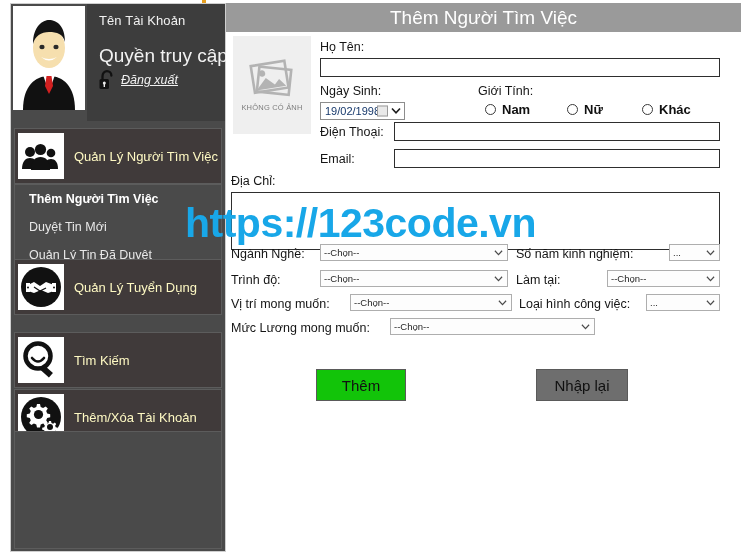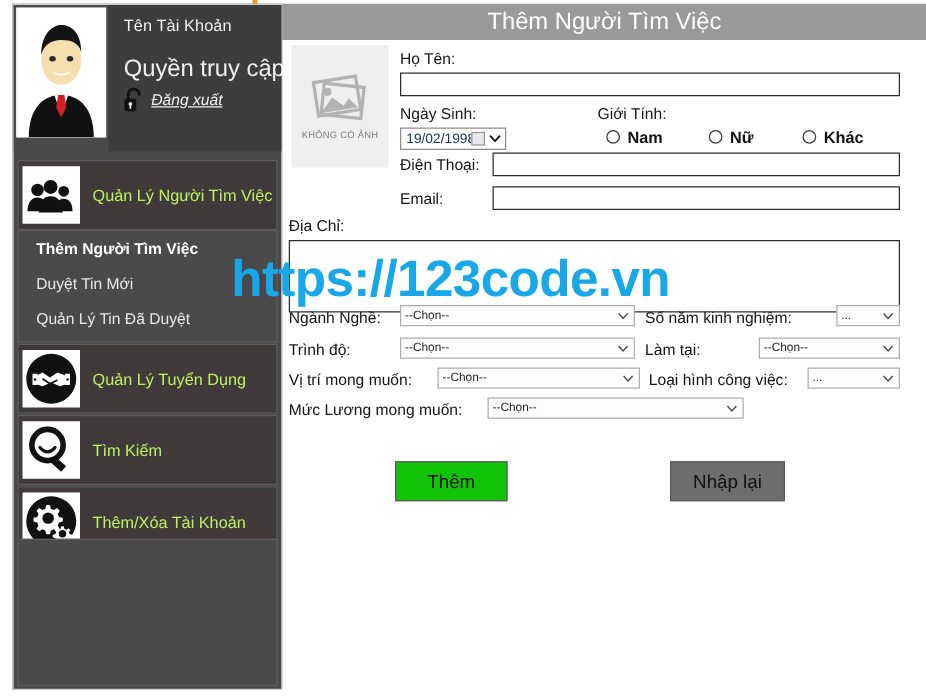--- a/index.html
+++ b/index.html
@@ -51,21 +51,21 @@
     position: absolute; left: 3px; width: 208px; height: 56px;
     background: #403a3a; border: 1px solid #5c5c5c;
     display: flex; align-items: center;
   }
   .nav-main .ico-tile {
     width: 46px; height: 46px; margin-left: 3px;
     background: #fff; display: flex; align-items: center; justify-content: center;
     flex: 0 0 auto;
   }
   .nav-main .nav-label {
-    margin-left: 10px; color: #bef264; font-size: 13px; white-space: nowrap;
+    margin-left: 10px; color: #fef9c3; font-size: 13px; white-space: nowrap;
   }
 
   .submenu {
     position: absolute; left: 3px; top: 180px; width: 208px; height: 90px;
     background: #4a4a4a; border: 1px solid #5c5c5c;
   }
   .sub-item {
     position: absolute; left: 14px; color: #e8e8e8; font-size: 12.5px; white-space: nowrap;
   }
   .sub-item.active { color:#ffffff; font-weight: bold; }
@@ -195,21 +195,21 @@
       </div>
       <span class="nav-label">Quản Lý Người Tìm Việc</span>
     </div>
 
     <div class="submenu">
       <div class="sub-item active" style="top:7px">Thêm Người Tìm Việc</div>
       <div class="sub-item" style="top:35px">Duyệt Tin Mới</div>
       <div class="sub-item" style="top:63px">Quản Lý Tin Đã Duyệt</div>
     </div>
 
-    <div class="nav-main" style="top:271px">
+    <div class="nav-main" style="top:255px">
       <div class="ico-tile">
         <svg width="42" height="42" viewBox="0 0 42 42">
           <circle cx="21" cy="21" r="20" fill="#111"></circle>
           <path d="M8 19 L14 16 L20 20 L26 16 L34 19 L34 25 L28 27 L21 24 L14 27 L8 25 Z" fill="#fff"></path>
           <path d="M14 21 L20 25 L26 22" stroke="#111" stroke-width="1.3" fill="none"></path>
           <rect x="6" y="17" width="4" height="9" fill="#fff"></rect>
           <rect x="32" y="17" width="4" height="9" fill="#fff"></rect>
           <circle cx="8" cy="21.5" r="1" fill="#111"></circle>
           <circle cx="34" cy="21.5" r="1" fill="#111"></circle>
         </svg>

